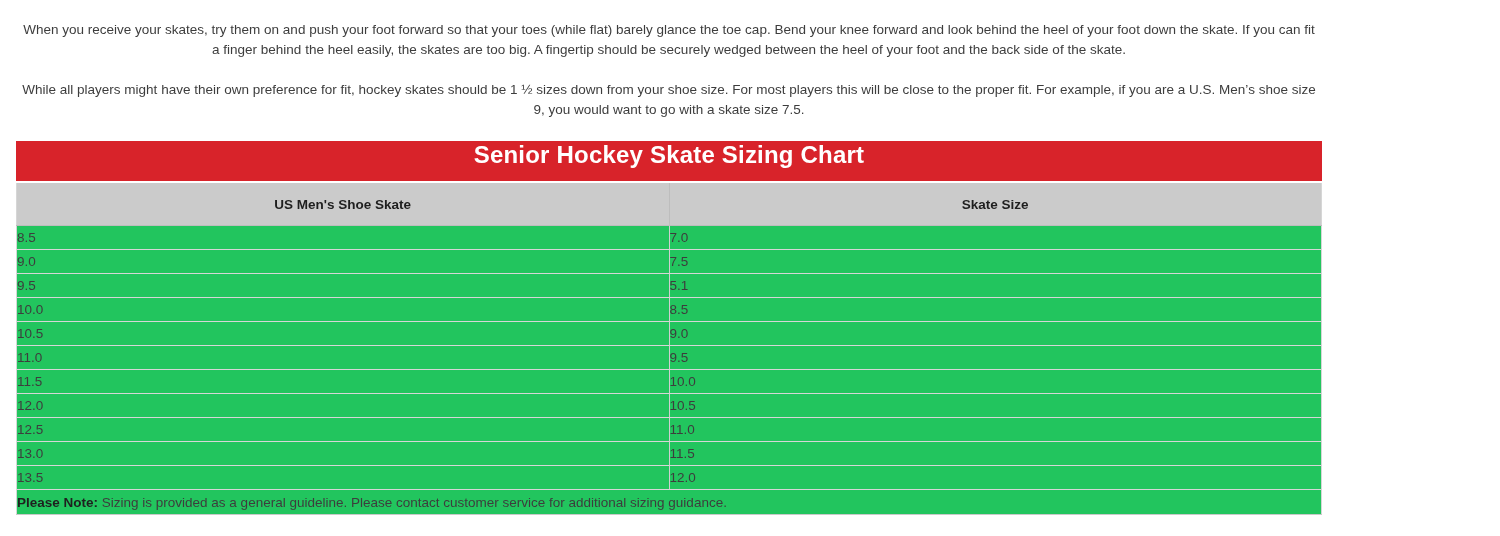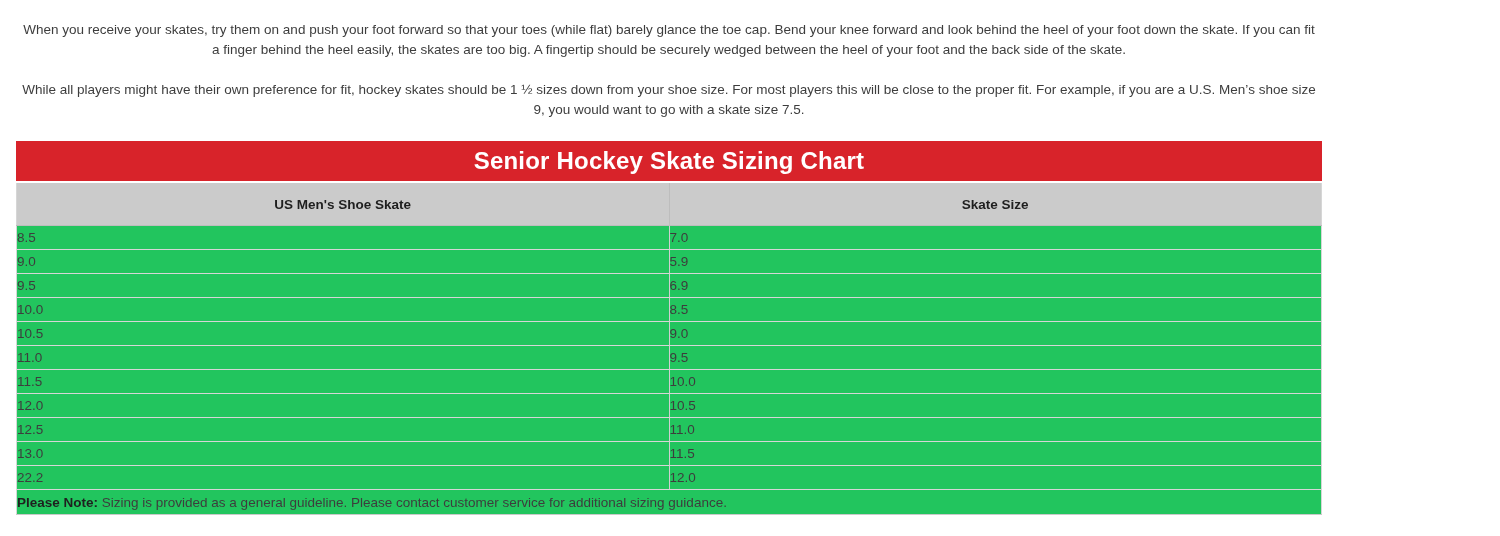--- a/index.html
+++ b/index.html
@@ -27,21 +27,20 @@
   }
   .intro + .intro {
     margin-top: 20px;
     margin-bottom: 0;
   }
   .banner {
     margin-top: 21px;
     height: 40px;
     background: #d8232a;
     display: flex;
-    align-items: center;
     justify-content: center;
     border-bottom: 2px solid #ffffff;
   }
   .banner-title {
     color: #ffffff;
     font-size: 24px;
     font-weight: bold;
     letter-spacing: 0.2px;
   }
   table.sizing {
@@ -110,26 +109,26 @@
       </tr>
     </thead>
     <tbody id="rows-body">
   <tr>
     <td>8.5</td>
     <td>7.0</td>
   </tr>
 
   <tr>
     <td>9.0</td>
-    <td>5.9</td>
+    <td>7.5</td>
   </tr>
 
   <tr>
     <td>9.5</td>
-    <td>6.9</td>
+    <td>5.1</td>
   </tr>
 
   <tr>
     <td>10.0</td>
     <td>8.5</td>
   </tr>
 
   <tr>
     <td>10.5</td>
     <td>9.0</td>
@@ -154,21 +153,21 @@
     <td>12.5</td>
     <td>11.0</td>
   </tr>
 
   <tr>
     <td>13.0</td>
     <td>11.5</td>
   </tr>
 
   <tr>
-    <td>22.2</td>
+    <td>13.5</td>
     <td>12.0</td>
   </tr>
 
 </tbody>
     <tfoot>
       <tr>
         <td colspan="2">
           <span class="note-label">Please Note:</span><span> Sizing is provided as a general guideline. Please contact customer service for additional sizing guidance.</span>
         </td>
       </tr>

